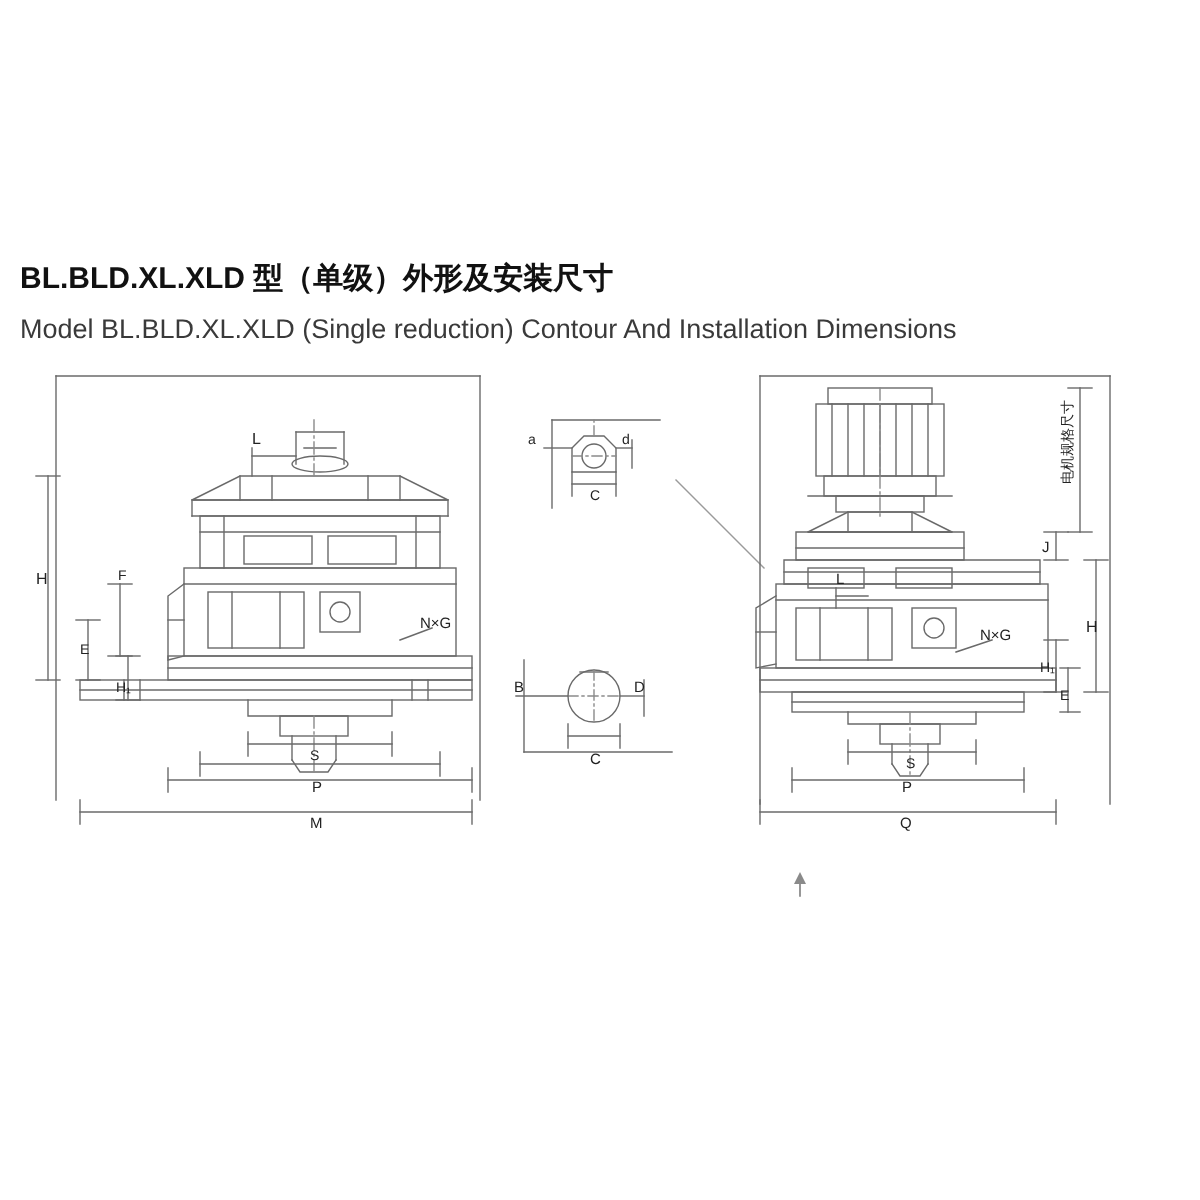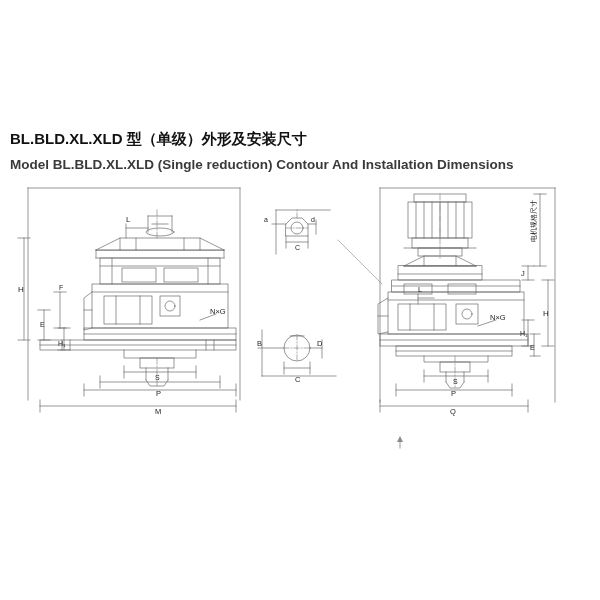--- a/index.html
+++ b/index.html
@@ -24,21 +24,21 @@
     font-weight: bold;
     color: #111;
     letter-spacing: 0px;
     white-space: nowrap;
   }
   .title-en {
     position: absolute;
     left: 10px;
     top: 157px;
     font-size: 13.5px;
-    font-weight: bold;
+    font-weight: normal;
     color: #3a3a3a;
     white-space: nowrap;
   }
   .drawing {
     position: absolute;
     left: 0px;
     top: 180px;
     width: 600px;
     height: 290px;
   }

